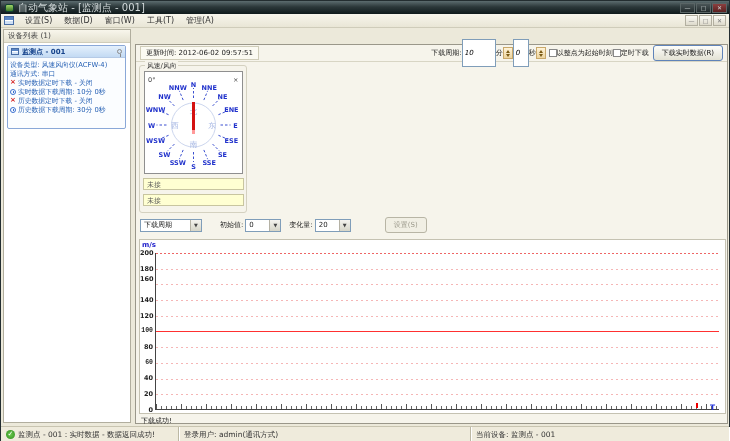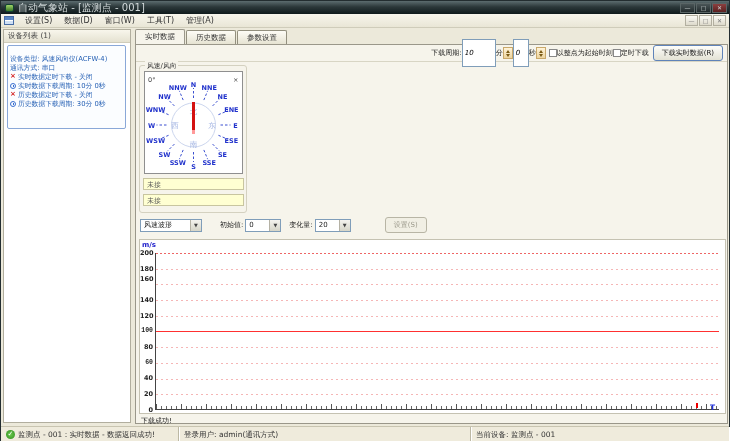--- a/index.html
+++ b/index.html
@@ -132,21 +132,26 @@
     <span class="menu-item">管理(A)</span>
     <span class="spacer"></span>
     <span class="mdibtn">—</span>
     <span class="mdibtn">□</span>
     <span class="mdibtn">✕</span>
   </div>
 
   <div class="sidebar">
     <div class="sidebar-header">设备列表 (1)</div>
     <div class="device-card">
-      <div style="padding-top:8px;">
+      <div class="card-header">
+        <span class="card-icon"></span>
+        <span class="card-title">监测点 - 001</span>
+        <span class="pin-icon"></span>
+      </div>
+      <div style="padding-top:2px;">
         <div class="card-line">
           <span>设备类型: 风速风向仪(ACFW-4)</span>
         </div>
         <div class="card-line">
           <span>通讯方式: 串口</span>
         </div>
         <div class="card-line">
           <span class="icon-x">×</span>
           <span>实时数据定时下载 - 关闭</span>
         </div>
@@ -159,29 +164,25 @@
           <span>历史数据定时下载 - 关闭</span>
         </div>
         <div class="card-line">
           <span class="icon-clock"></span>
           <span>历史数据下载周期: 30分 0秒</span>
         </div>
       </div>
     </div>
   </div>
 
-  <div class="tabs-row">
-    <div class="tab active">实时数据</div>
-    <div class="tab">历史数据</div>
-    <div class="tab">参数设置</div>
-  </div>
 
   <div class="tabpage">
 
     <div class="toolbar">
+      <span class="update-box">更新时间: 2012-06-02 09:57:51</span>
       <span class="toolbar-right">
         <span>下载周期:</span>
         <input class="tb-input" style="width: 34px;" value="10">
         <span>分</span>
         <span class="spin">
             <i class="up"></i>
             <i class="dn"></i>
           </span>
         <input class="tb-input" style="width: 16px;" value="0">
         <span>秒</span>
@@ -247,21 +248,21 @@
           <text class="cornertext" x="3" y="10">0°</text>
           <text class="cornertext" x="88" y="10">×</text>
         </svg>
       </div>
       <div class="yellow-field" style="top:112px;">未接</div>
       <div class="yellow-field" style="top:128px;">未接</div>
     </div>
 
     <div class="wave-row">
       <span class="combo" style="width:62px;">
-        <span>风速波形</span>
+        <span>下载周期</span>
         <span class="dd">▼</span>
       </span>
       <span style="width:18px;"></span>
       <span>初始值:</span>
       <span class="combo" style="width:36px;margin-left:2px;">
         <span>0</span>
         <span class="dd">▼</span>
       </span>
       <span style="width:8px;"></span>
       <span>变化量:</span>

